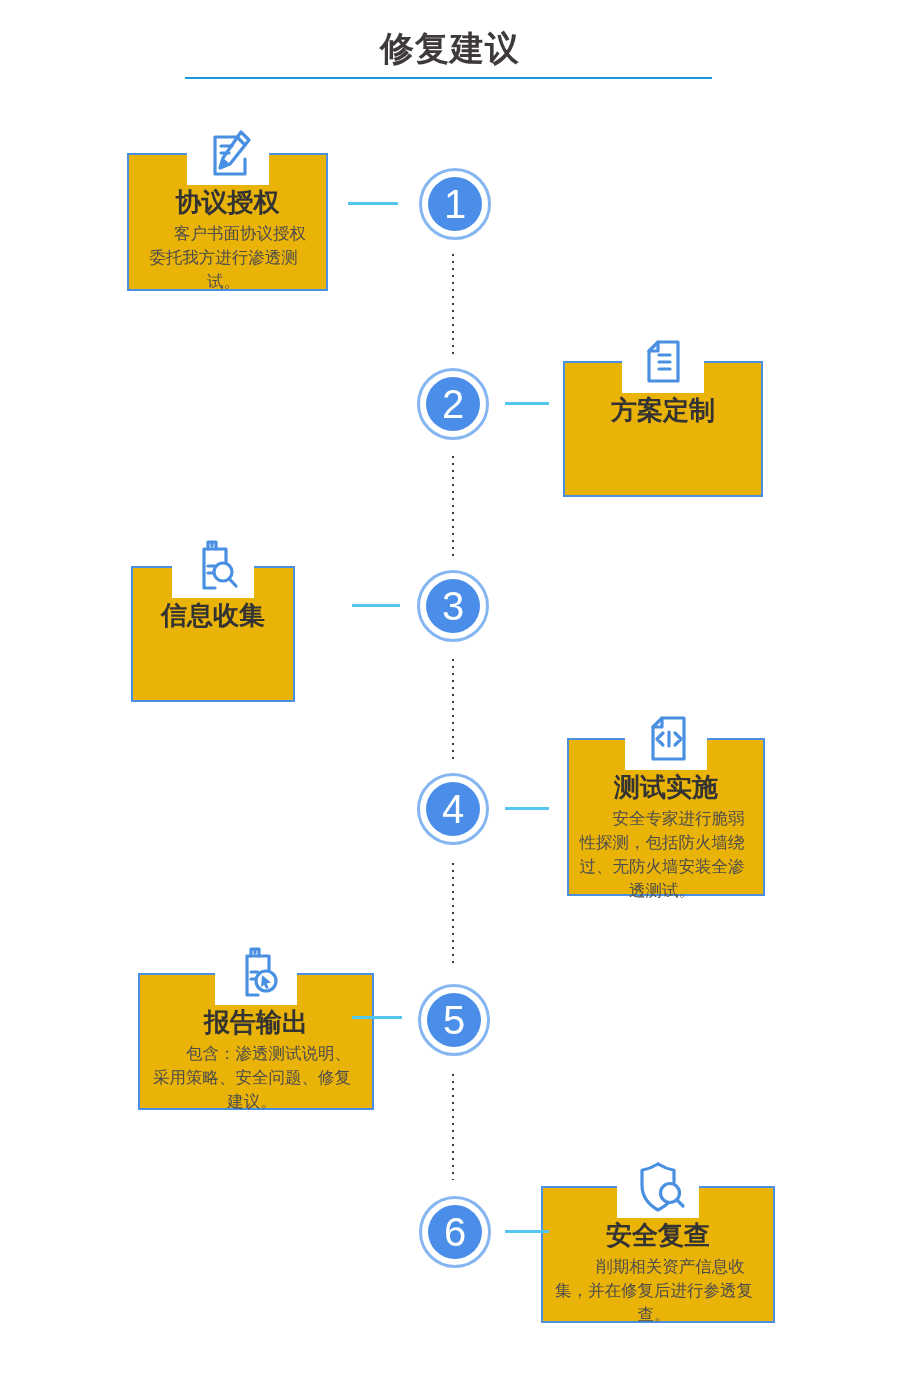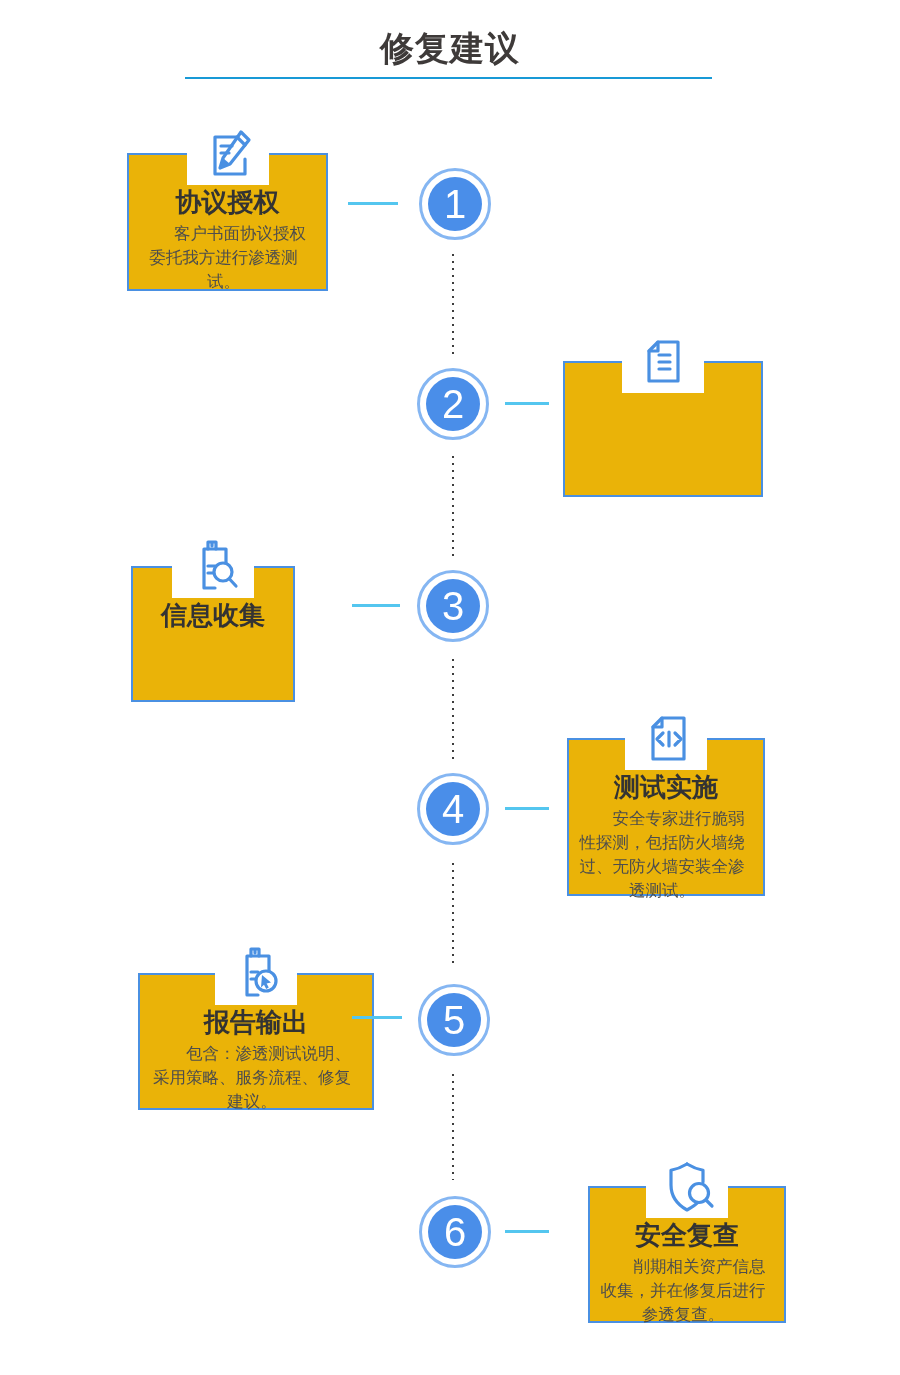--- a/index.html
+++ b/index.html
@@ -18,21 +18,21 @@
   .icon-wrap svg{display:block;}
   .card-title{margin-top:32px;font-size:26px;line-height:30px;font-weight:bold;color:#333333;}
   .card-desc{margin:4px 8px 0 0;padding:0 8px;font-size:16.5px;line-height:24px;color:#4d4d4d;
     text-align:center;text-indent:2em;}
 
   #card-1{left:127px;top:153px;width:201px;height:138px;}
   #card-2{left:563px;top:361px;width:200px;height:136px;}
   #card-3{left:131px;top:566px;width:164px;height:136px;}
   #card-4{left:567px;top:738px;width:198px;height:158px;}
   #card-5{left:138px;top:973px;width:236px;height:137px;}
-  #card-6{left:588px;top:1186px;width:198px;height:137px;}
+  #card-6{left:541px;top:1186px;width:234px;height:137px;}
 
   
   .circle{position:absolute;width:66px;height:66px;border:3px solid #85b6f2;border-radius:50%;
     display:flex;align-items:center;justify-content:center;background:#fff;box-sizing:content-box;}
   .circle-inner{width:54px;height:54px;border-radius:50%;background:#4a8ee9;
     display:flex;align-items:center;justify-content:center;}
   .circle-inner span{color:#ffffff;font-size:40px;line-height:1;font-weight:400;}
   #circle-1{left:419px;top:168px;}
   #circle-2{left:417px;top:368px;}
   #circle-3{left:417px;top:570px;}
@@ -92,20 +92,21 @@
   <div class="dotline" id="dot-1"></div>
 
   <div class="card" id="card-2">
     <div class="icon-wrap">
       <svg width="56" height="56" viewBox="0 0 56 56">
         <path class="ic" d="M23 9 H43 V48 H14 V18 Z"></path>
         <path class="ic" d="M23 9 V18 H14"></path>
         <path class="ic" d="M24 22 h11 M24 29 h11 M24 36 h11"></path>
       </svg>
     </div>
+    <div class="card-title">方案定制</div>
   </div>
   <div class="connector" id="conn-2"></div>
   <div class="circle" id="circle-2">
     <div class="circle-inner">
         <span>2</span>
       </div>
   </div>
   <div class="dotline" id="dot-2"></div>
 
   <div class="card" id="card-3">
@@ -151,21 +152,21 @@
     <div class="icon-wrap">
       <svg width="56" height="56" viewBox="0 0 56 56">
         <path class="ic" d="M41 26 V11 H19 V50 H30"></path>
         <path class="ic" d="M23 11 V4 H31 V11 M27 4 V8"></path>
         <path class="ic" d="M23 27 h7 M23 34 h5"></path>
         <circle class="ic ic-mask" cx="38" cy="36" r="10"></circle>
         <path class="ic-fill" d="M34 30 L43 37.5 L38.6 38.4 L40.8 42.6 L38.2 44 L36 39.8 L33 42.6 Z"></path>
       </svg>
     </div>
     <div class="card-title">报告输出</div>
-    <p class="card-desc">包含：渗透测试说明、采用策略、服务流程、修复建议。</p>
+    <p class="card-desc">包含：渗透测试说明、采用策略、安全问题、修复建议。</p>
   </div>
   <div class="connector" id="conn-5"></div>
   <div class="circle" id="circle-5">
     <div class="circle-inner">
         <span>5</span>
       </div>
   </div>
   <div class="dotline" id="dot-5"></div>
 
   <div class="card" id="card-6">

